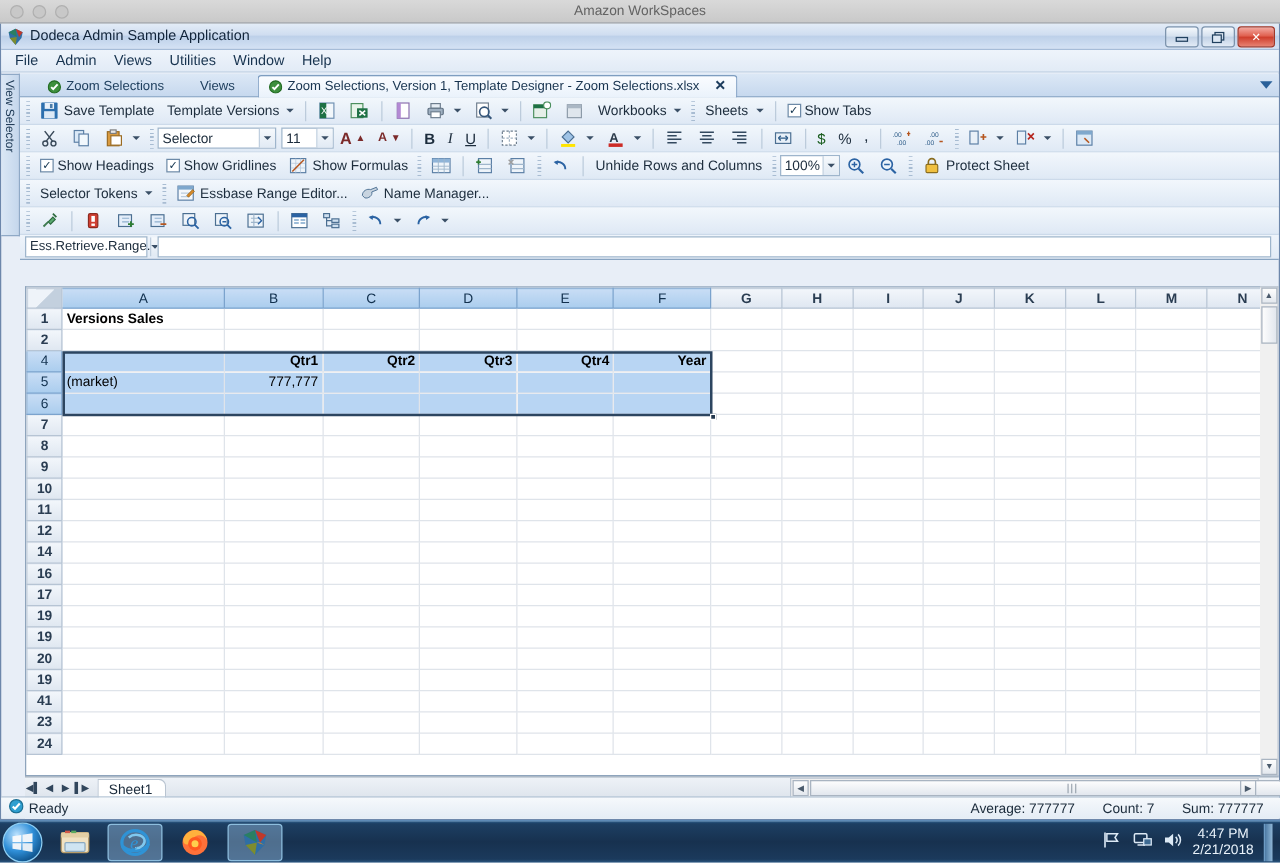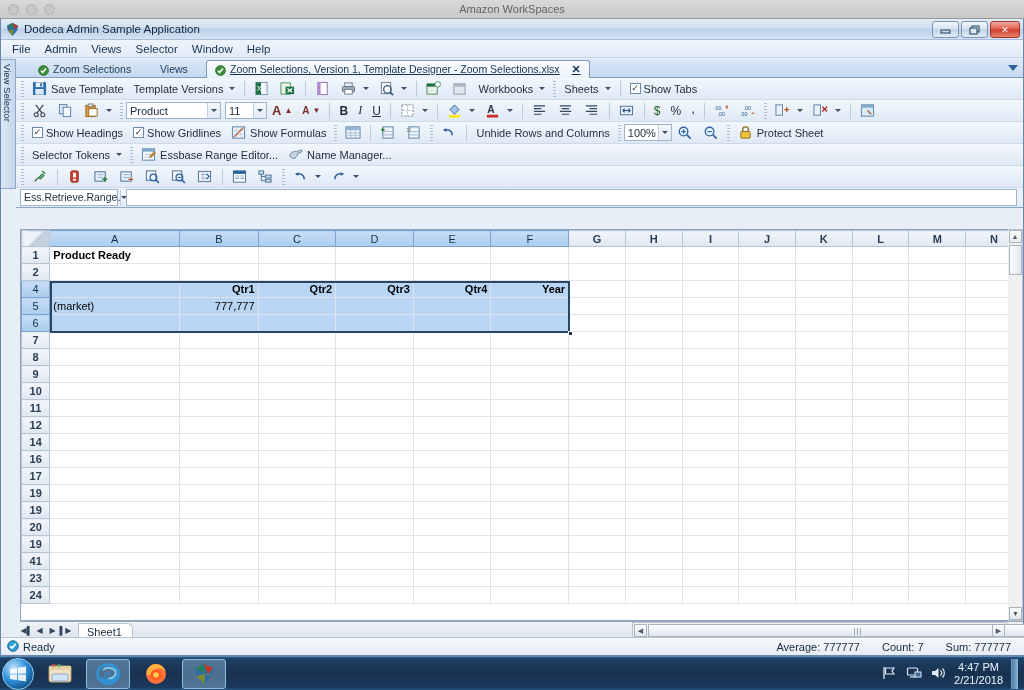--- a/index.html
+++ b/index.html
@@ -86,21 +86,21 @@
   }
   .tab {
     position:absolute; top:1px; height:18px; line-height:17px;
     font-size:10.5px; color:#17334f; padding:0 8px;
     display:flex; align-items:center; gap:4px; white-space:nowrap;
   }
   .tab.inactive { color:#20405f; }
   .tab.active {
     background:linear-gradient(#fafcff,#eaf2fb);
     border:1px solid #7e9dc0; border-bottom:1px solid #eaf2fb;
-    border-radius:3px 3px 0 0; top:1px; height:19px;text-decoration:underline;
+    border-radius:3px 3px 0 0; top:1px; height:19px;
   }
   .tab .chk { width:11px; height:11px; }
   .tab .closex { font-size:11px; font-weight:bold; color:#1b3b5c; margin-left:8px; }
   #tab-overflow { position:absolute; right:4px; top:4px; width:12px; height:10px; }
 
   
   .toolbar {
     position:relative; height:22px; display:flex; align-items:center;
     background:linear-gradient(#f2f7fc,#dfe9f5);
     border-bottom:1px solid #ccdaea;
@@ -294,21 +294,21 @@
         </svg>
       </div>
       <div class="winbtn close">✕</div>
     </div>
   </div>
 
   <div id="menu-bar">
     <div class="menu-item">File</div>
     <div class="menu-item">Admin</div>
     <div class="menu-item">Views</div>
-    <div class="menu-item">Selector</div>
+    <div class="menu-item">Utilities</div>
     <div class="menu-item">Window</div>
     <div class="menu-item">Help</div>
   </div>
 
   <div id="view-selector">
     <span>View Selector</span>
   </div>
 
   <div id="content">
 
@@ -465,21 +465,21 @@
           <svg width="15" height="15" viewBox="0 0 16 16">
               <rect x="2" y="2.5" width="10" height="12" fill="#d99a3f" stroke="#9a6a21"></rect>
               <rect x="4.5" y="1" width="5" height="3" fill="#e6e6e6" stroke="#7d7d7d"></rect>
               <rect x="5" y="6" width="9" height="8" fill="#fff" stroke="#9a6a21"></rect>
             </svg>
         </span>
         <span class="caret"></span>
       </div>
       <div class="grip"></div>
       <div class="combo" style="width:95px;">
-        <span style="flex:1;">Product</span>
+        <span style="flex:1;">Selector</span>
         <span class="cbtn">
             <span class="caret" style="margin:0;"></span>
           </span>
       </div>
       <div class="combo" style="width:42px; margin-left:4px;">
         <span style="flex:1;">11</span>
         <span class="cbtn">
             <span class="caret" style="margin:0;"></span>
           </span>
       </div>
@@ -880,21 +880,21 @@
               <th class="colhdr" style="width:59px;">J</th>
               <th class="colhdr" style="width:59px;">K</th>
               <th class="colhdr" style="width:59px;">L</th>
               <th class="colhdr" style="width:59px;">M</th>
               <th class="colhdr" style="width:59px;">N</th>
             </tr>
           </thead>
           <tbody id="sheet-body">
               <tr>
                 <th class="rowhdr" style="width: 29px;">1</th>
-                <td class="cell b" style="width: 132px;">Product Ready</td>
+                <td class="cell b" style="width: 132px;">Versions Sales</td>
                 <td class="cell" style="width: 80px;"></td>
                 <td class="cell" style="width: 80px;"></td>
                 <td class="cell" style="width: 80px;"></td>
                 <td class="cell" style="width: 80px;"></td>
                 <td class="cell" style="width: 80px;"></td>
                 <td class="cell" style="width: 59px;"></td>
                 <td class="cell" style="width: 59px;"></td>
                 <td class="cell" style="width: 59px;"></td>
                 <td class="cell" style="width: 59px;"></td>
                 <td class="cell" style="width: 59px;"></td>

